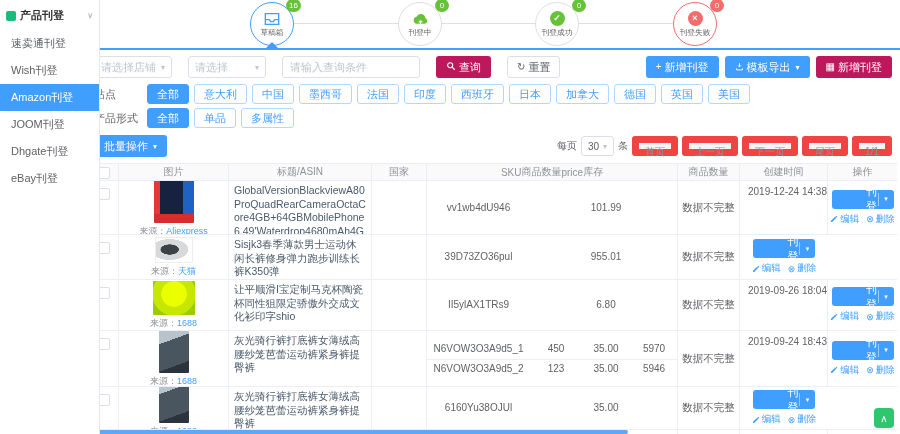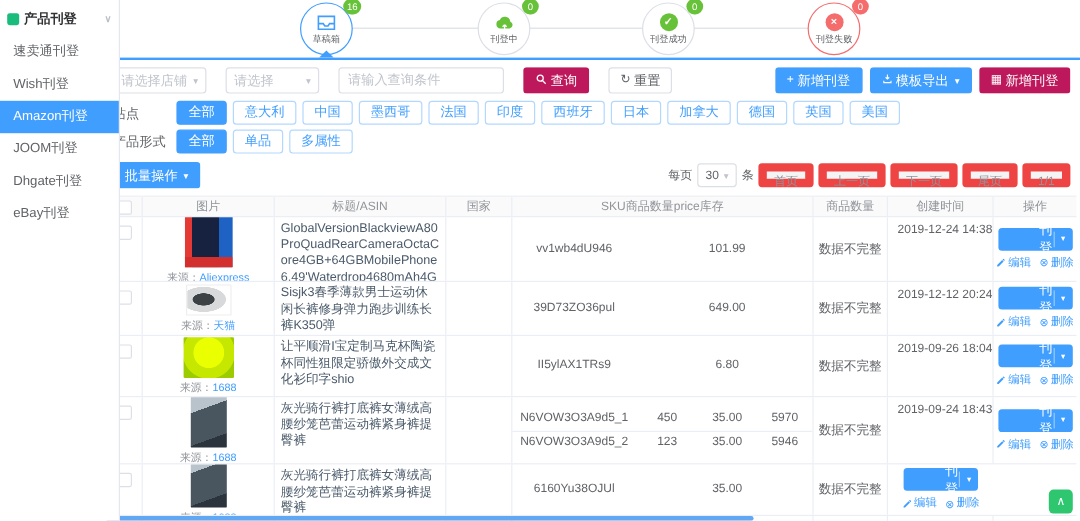--- a/index.html
+++ b/index.html
@@ -323,28 +323,27 @@
       <div class="cell c-img">
         <div class="thumb t2"></div>
         <div class="src"><span>来源：</span><a class="src-val">天猫</a></div>
       </div>
       <div class="cell c-title"><span>Sisjk3春季薄款男士运动休闲长裤修身弹力跑步训练长裤K350弹</span></div>
       <div class="cell c-country"></div>
       <div class="cell c-skus">
         <div class="sku-line">
           <span class="sv">39D73ZO36pul</span>
           <span class="sv"></span>
-          <span class="sv">649.00</span>
+          <span class="sv">955.01</span>
           <span class="sv"></span>
         </div>
       </div>
       <div class="cell c-status">
           <span>数据不完整</span>
         </div>
-      <div class="cell c-time"><span>2019-12-12 20:24</span></div>
       <div class="cell c-ops">
         <div class="pub-btn">
           <span class="pb-label">刊登</span>
           <span class="pub-sep"></span>
           <span class="pub-caret">▾</span>
         </div>
         <div class="op-links">
           <a>
               <svg width="8" height="8" viewBox="0 0 24 24">
                 <path d="M3 17.5V21h3.5L19 8.5 15.5 5 3 17.5zM16.5 4L20 7.5l1.3-1.3a1.5 1.5 0 000-2.1l-1.4-1.4a1.5 1.5 0 00-2.1 0L16.5 4z" fill="#409EFF"></path>

